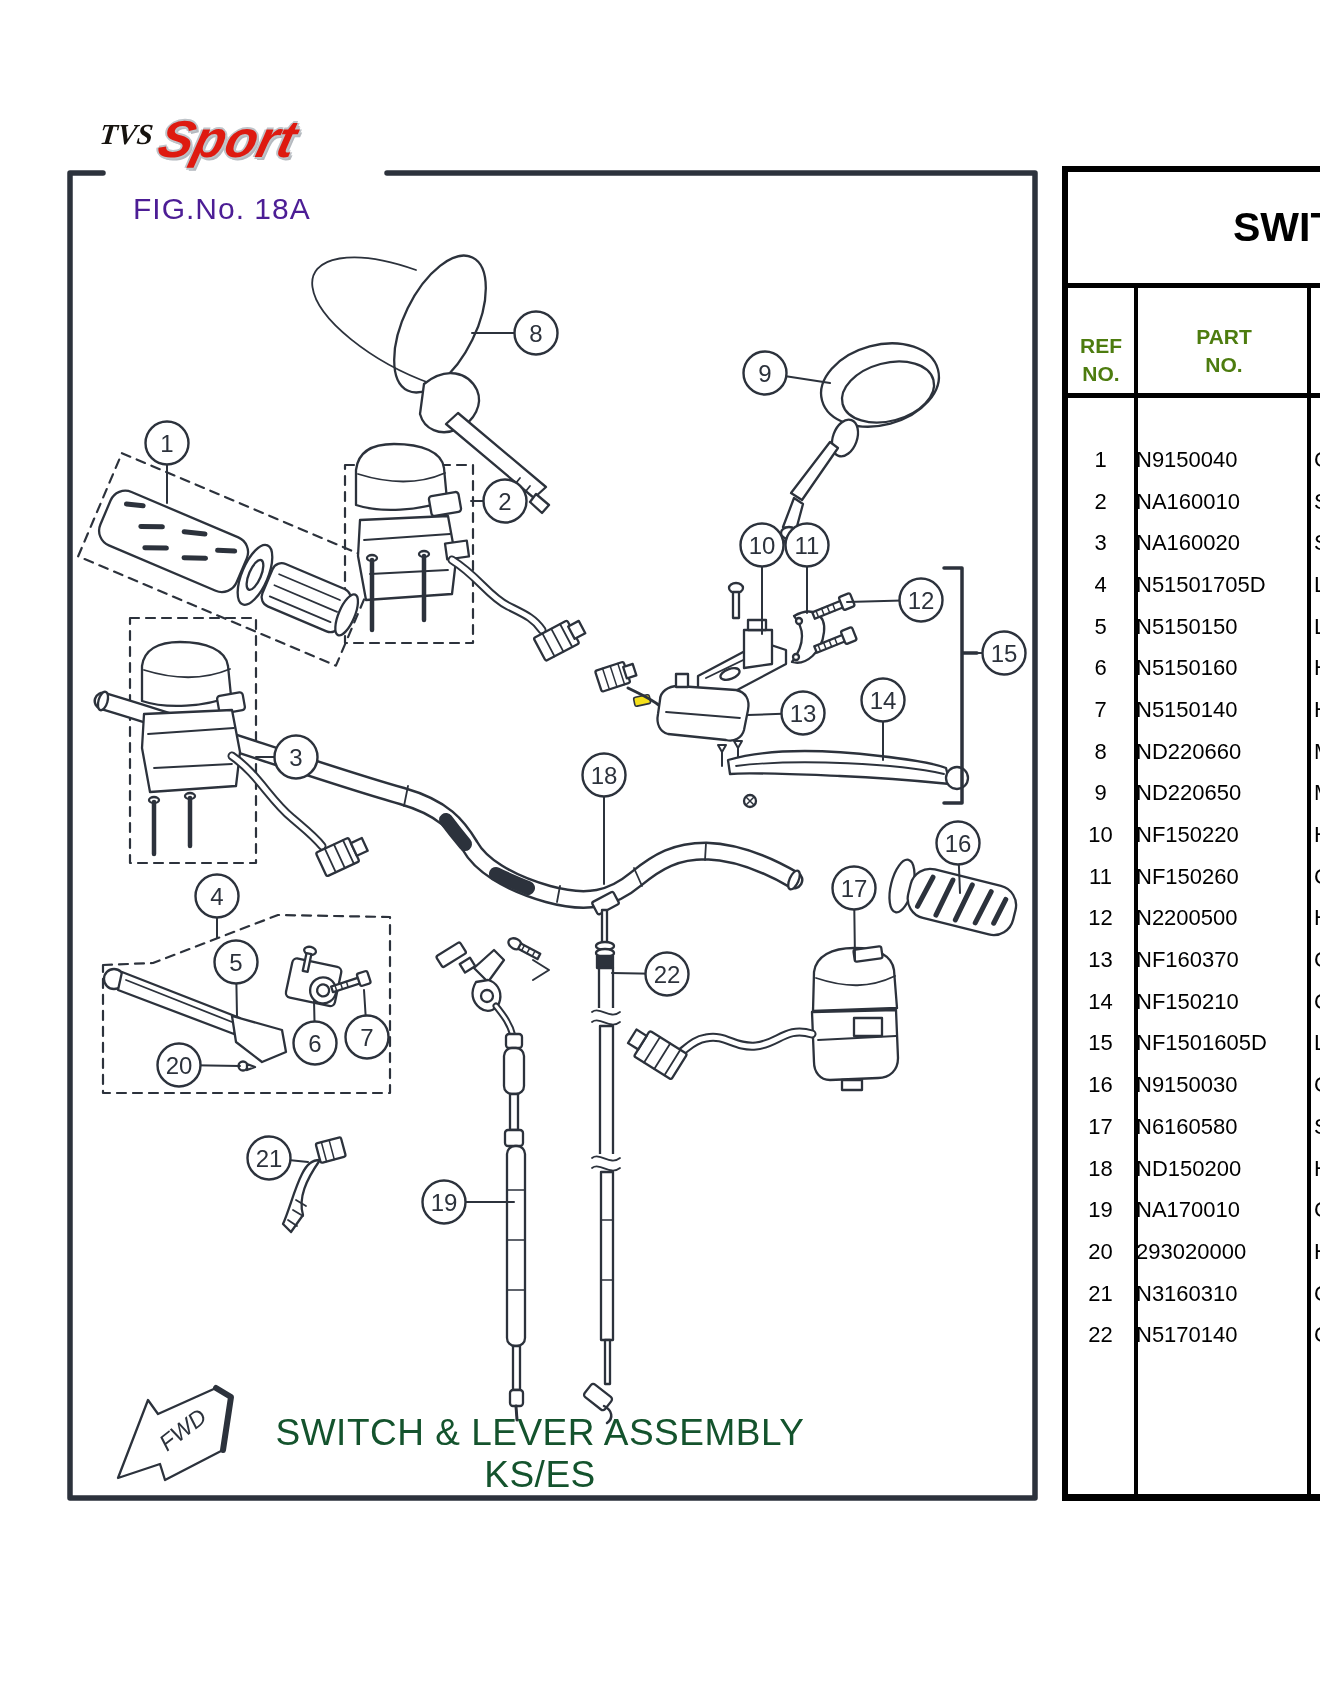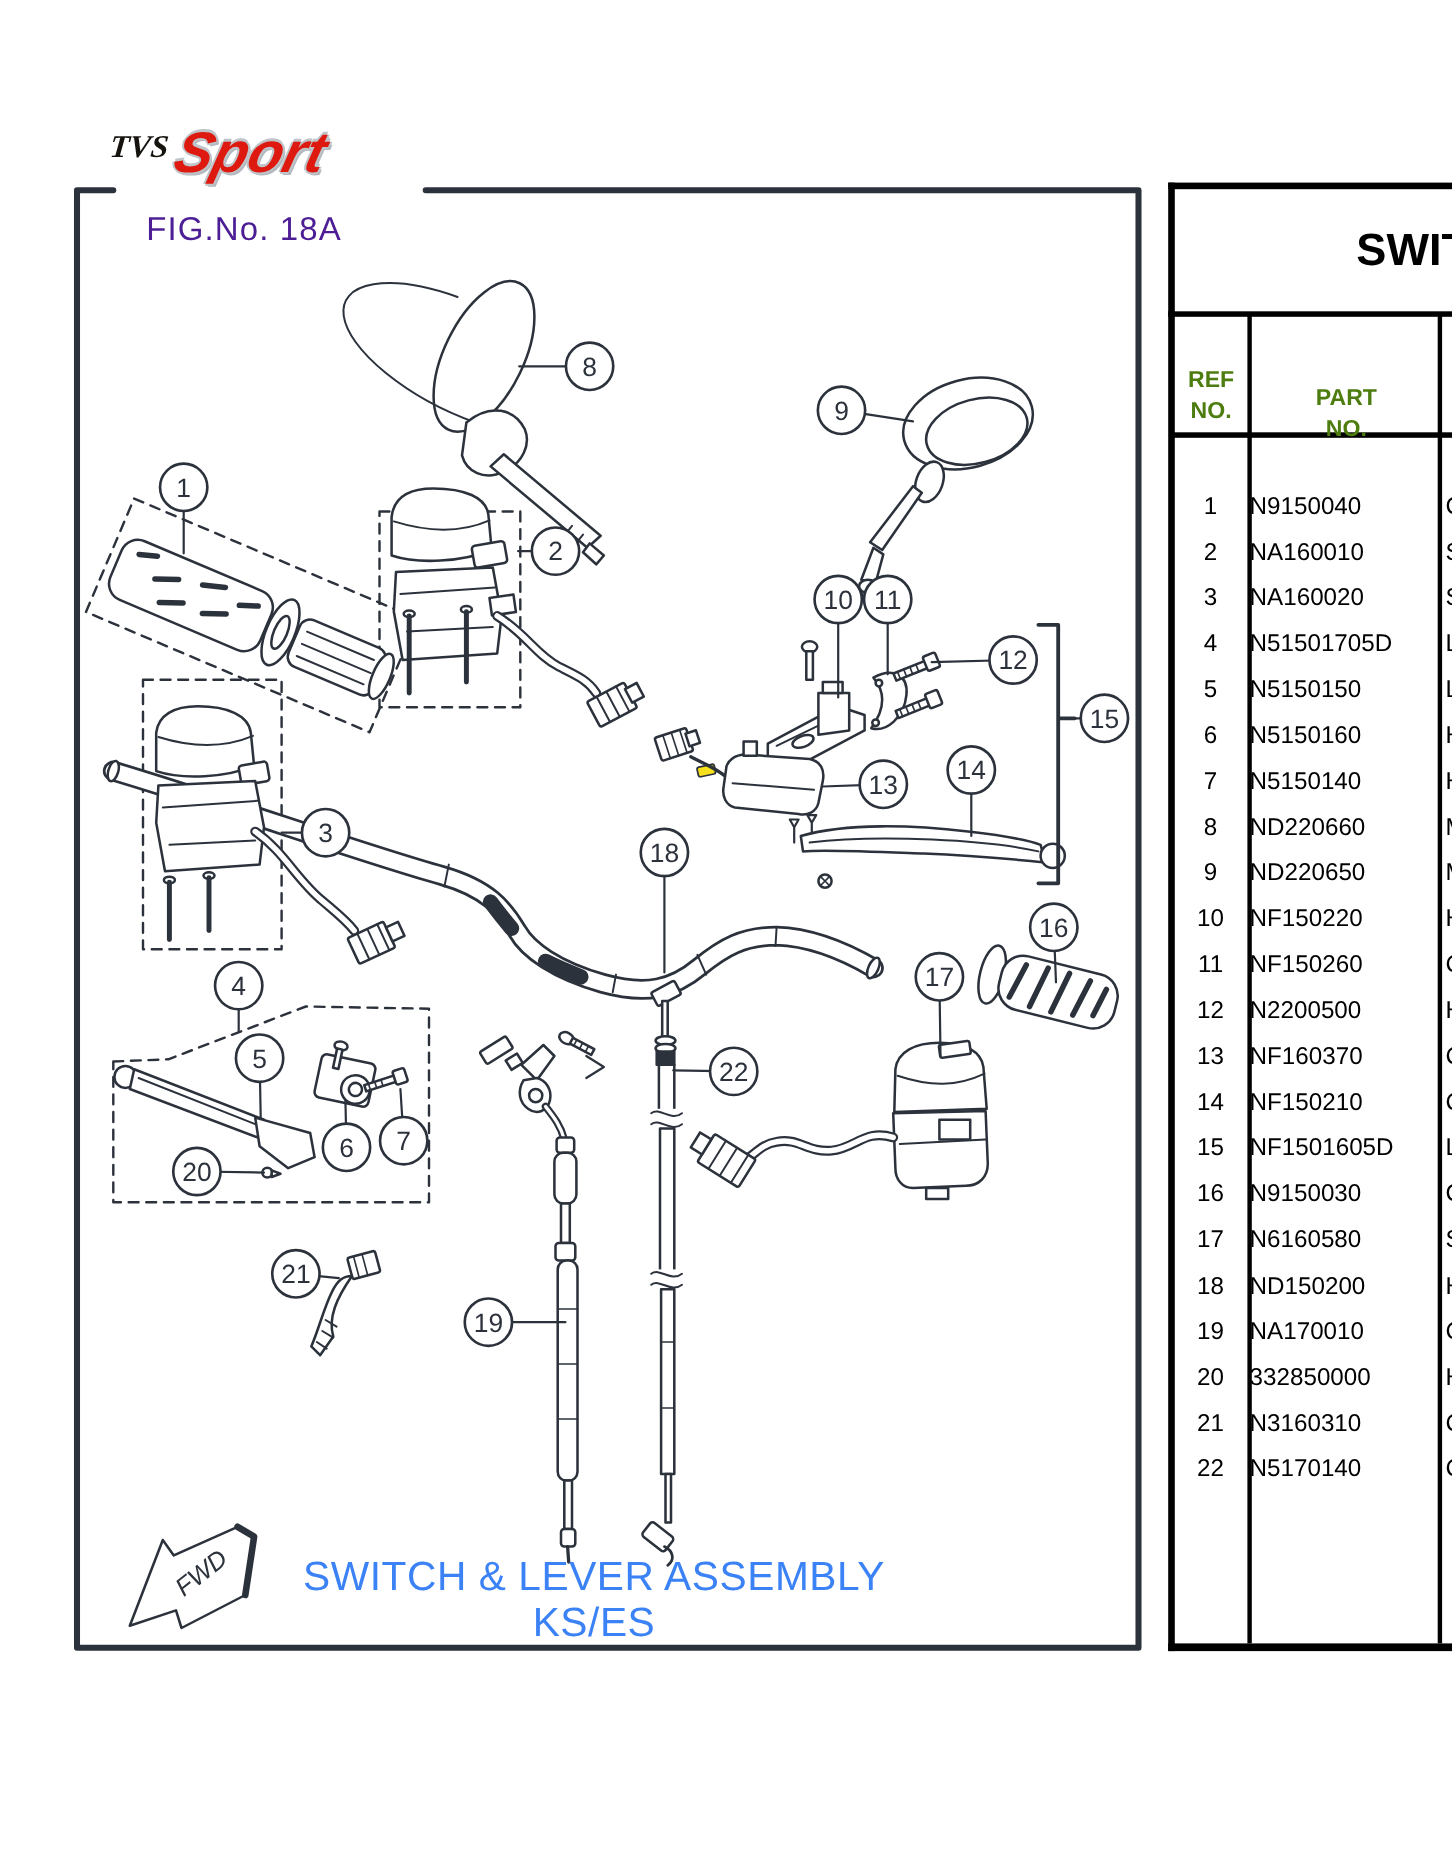--- a/index.html
+++ b/index.html
@@ -16,27 +16,27 @@
     transform:skewX(-6deg);vertical-align:top;margin-top:2px;letter-spacing:0px;
   }
   #logo .sport{
     display:inline-block;font-weight:bold;font-style:italic;font-size:52px;
     color:#de1a10;transform:skewX(-14deg);margin-left:2px;line-height:46px;
     text-shadow:2px 0 0 #bfc4c9,-2px 0 0 #bfc4c9,0 2px 0 #bfc4c9,0 -2px 0 #bfc4c9,3px 3px 0 #b4b9bf;
   }
   #fig-label{left:133px;top:192px;font-size:30px;color:#4c1d95;letter-spacing:1px;}
   
   #caption{left:230px;top:1412px;width:620px;text-align:center;
-    font-size:37px;color:#3b82f6;letter-spacing:.5px;}
+    font-size:37px;color:#14532d;letter-spacing:.5px;}
   
   .tline{background:#000;}
   #tbl-title{left:1233px;top:204px;font-size:41px;font-weight:bold;color:#000;white-space:nowrap;}
   .hdr{font-size:21px;font-weight:bold;color:#4d7c0f;text-align:center;line-height:28px;}
   #hdr-ref{left:1068px;top:332px;width:66px;}
-  #hdr-part{left:1140px;top:348px;width:168px;}
+  #hdr-part{left:1140px;top:323px;width:168px;}
   #table-rows{left:1065px;top:439px;width:400px;}
   .trow{display:flex;height:41.7px;align-items:center;font-size:22px;color:#000;}
   .trow .c-ref{width:71px;text-align:center;}
   .trow .c-part{width:174px;text-align:left;}
   .trow .c-desc{width:150px;text-align:left;padding-left:4px;overflow:hidden;}
   svg text{font-family:"Liberation Sans",sans-serif;}
 </style>
 </head>
 <body>
 
@@ -531,21 +531,21 @@
         <div class="c-part">ND150200</div>
         <div class="c-desc">H</div>
       </div>
       <div class="trow">
         <div class="c-ref">19</div>
         <div class="c-part">NA170010</div>
         <div class="c-desc">C</div>
       </div>
       <div class="trow">
         <div class="c-ref">20</div>
-        <div class="c-part">332850000</div>
+        <div class="c-part">293020000</div>
         <div class="c-desc">H</div>
       </div>
       <div class="trow">
         <div class="c-ref">21</div>
         <div class="c-part">N3160310</div>
         <div class="c-desc">C</div>
       </div>
       <div class="trow">
         <div class="c-ref">22</div>
         <div class="c-part">N5170140</div>

